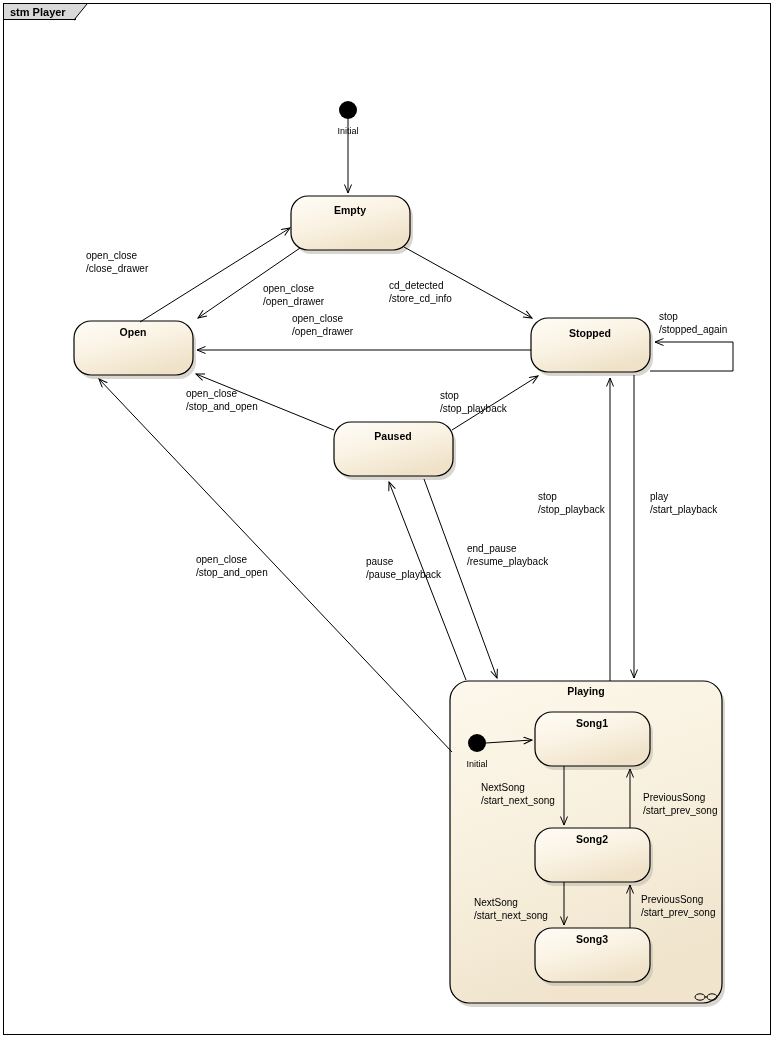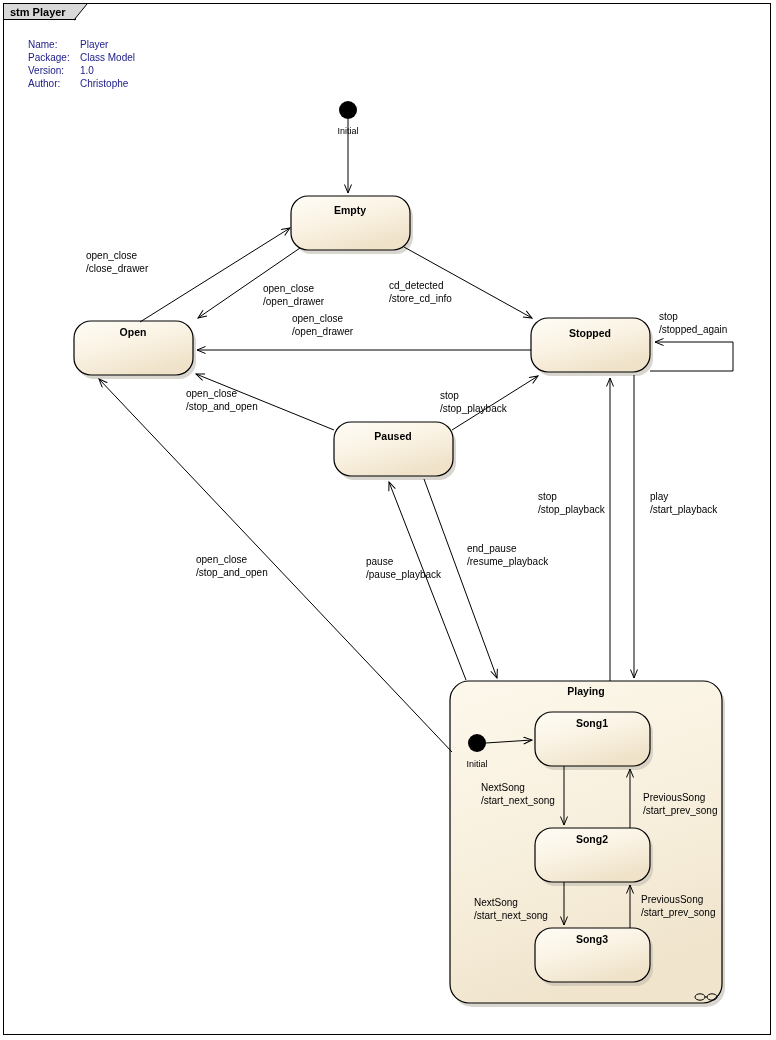--- a/index.html
+++ b/index.html
@@ -107,42 +107,20 @@
   <div id="frame"></div>
 
   <div id="diagram-tab"></div>
   <svg id="diagram-tab-slant" viewBox="0 0 14 17">
     <path d="M0,0 L13,0 L0,16" fill="#d9d9d9" stroke="none"></path>
     <path d="M13,0 L0,16" stroke="#000000" fill="none" stroke-width="1"></path>
     <path d="M0,16 L0,16.5" stroke="#000000" fill="none" stroke-width="1"></path>
   </svg>
   <div id="diagram-tab-label">stm Player</div>
 
-  <div id="meta">
-    <table>
-      <tbody>
-          <tr>
-        <td class="k">Name:</td>
-        <td class="v">Player</td>
-      </tr>
-      <tr>
-        <td class="k">Package:</td>
-        <td class="v">Class Model</td>
-      </tr>
-      <tr>
-        <td class="k">Version:</td>
-        <td class="v">1.0</td>
-      </tr>
-      <tr>
-        <td class="k">Author:</td>
-        <td class="v">Christophe</td>
-      </tr>
-    </tbody>
-      </table>
-  </div>
 
   <svg id="canvas" viewBox="0 0 776 1040" xmlns="http://www.w3.org/2000/svg">
     <defs>
       <linearGradient id="stateGrad" x1="0" y1="0" x2="0.55" y2="1">
         <stop offset="0%" stop-color="#fefcf6"></stop>
         <stop offset="45%" stop-color="#fbf4e6"></stop>
         <stop offset="100%" stop-color="#efe2c9"></stop>
       </linearGradient>
       <linearGradient id="compGrad" x1="0" y1="0" x2="0.3" y2="1">
         <stop offset="0%" stop-color="#fdf8ec"></stop>

